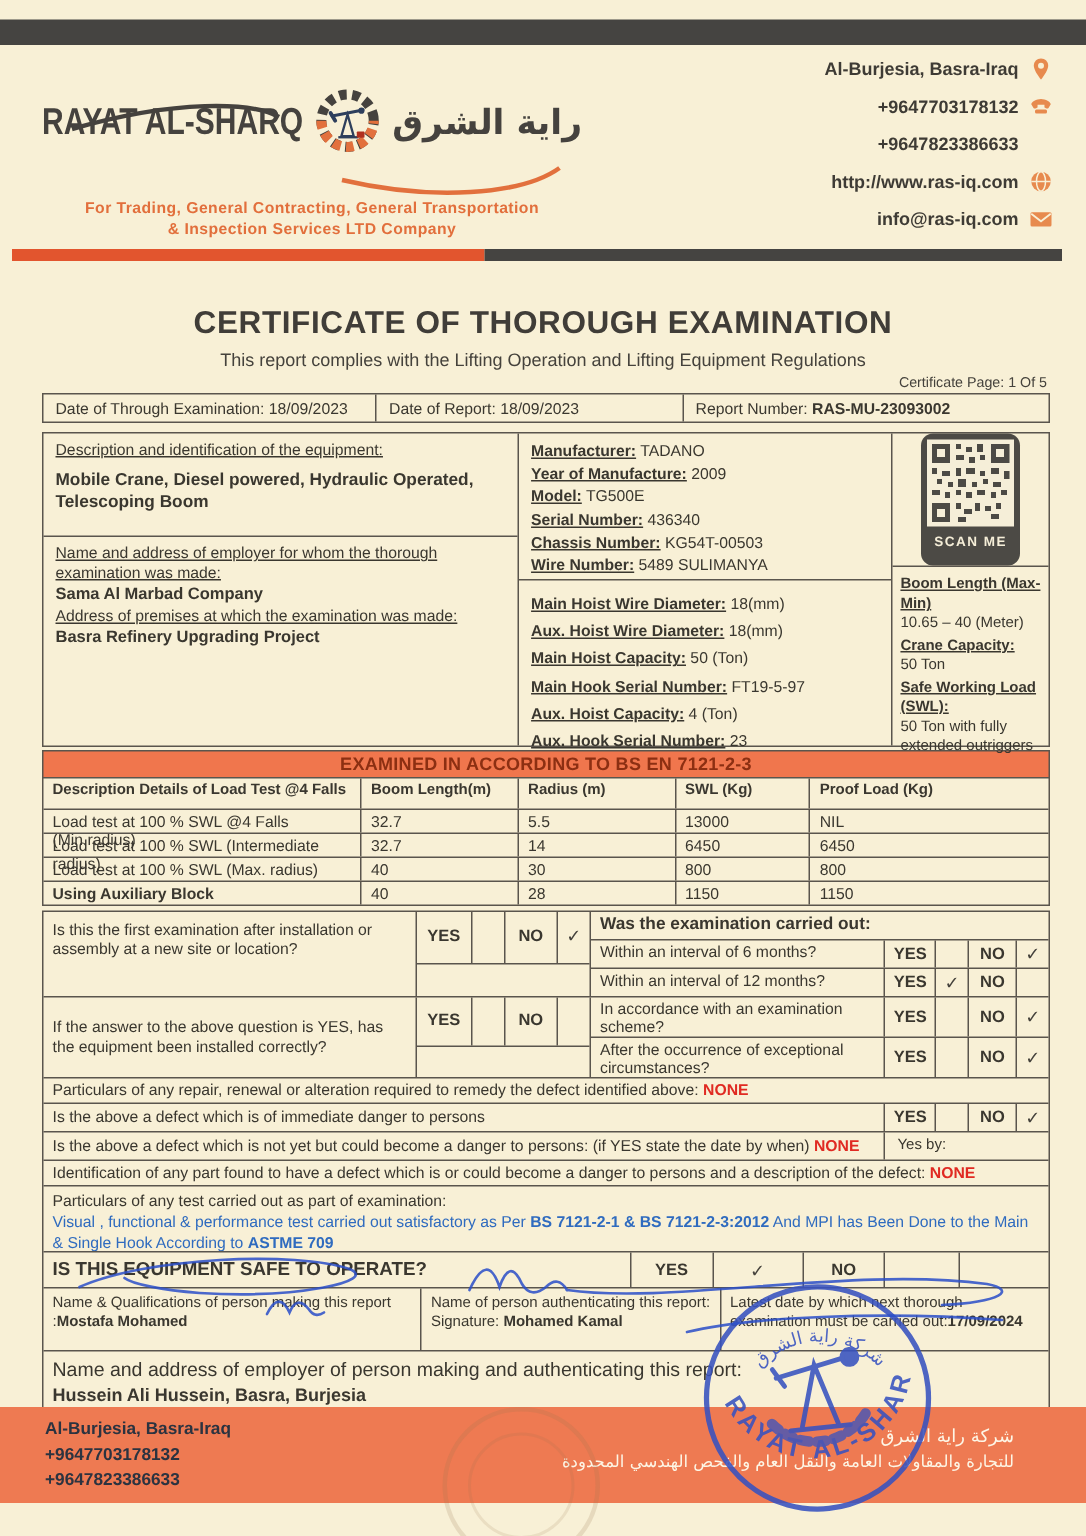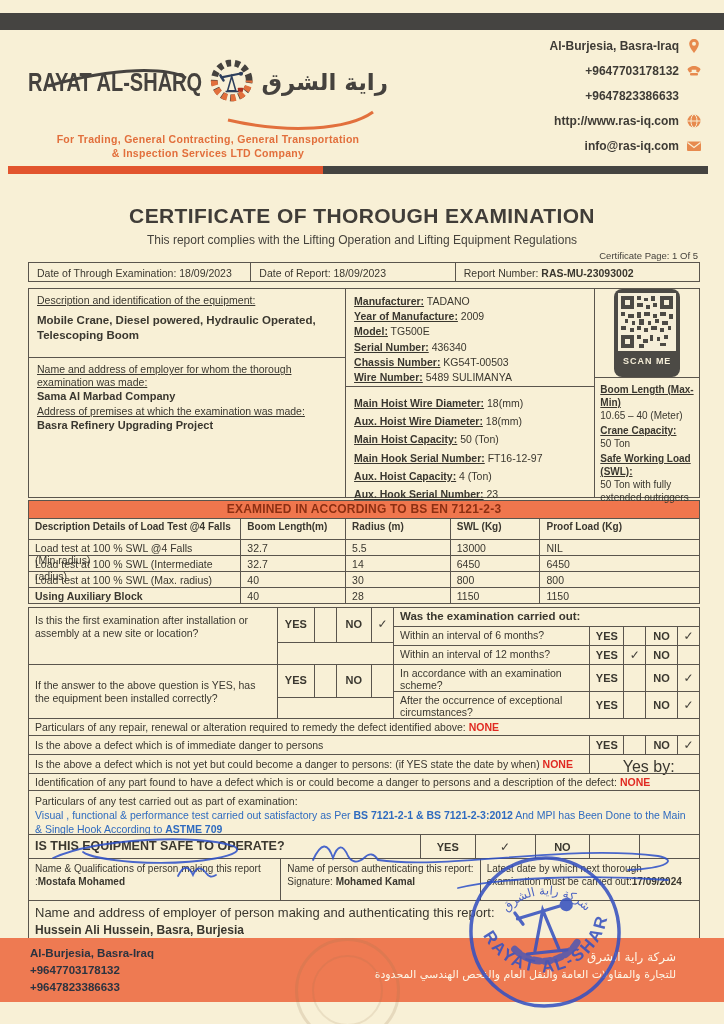--- a/index.html
+++ b/index.html
@@ -98,21 +98,21 @@
   .r-q { width:196px; font-size:10.5px; padding:2px 0 0 6px; line-height:12px; }
   .r-y { width:34px; } .r-c { width:22px; } .r-n { width:32px; } .r-c2 { width:22px; }
   .r-row > div { display:flex; align-items:center; justify-content:center; }
   .r-row > .r-q { display:block; }
 
   .full-row { font-size:10.5px; padding:2px 6px 0 6px; }
   .dr { display:flex; }
   .dr-text { width:562px; font-size:10.5px; padding:3px 6px 0 6px; }
   .dr-y { width:34px; } .dr-c { width:22px; } .dr-n { width:32px; } .dr-c2 { width:22px; }
   .dr > .cellc { display:flex; align-items:center; justify-content:center; }
-  .yesby { width:110px; font-size:16px; padding:3px 0 0 8px;text-align:center; }
+  .yesby { width:110px; font-size:10px; padding:3px 0 0 8px; }
 
   .tests-row { padding:3px 6px 2px 6px; font-size:10.5px; line-height:14px; }
 
   .safe-row { display:flex; height:24px; }
   .safe-q { width:392px; font-size:12.5px; font-weight:bold; padding:4px 0 0 6px; }
   .safe-y { width:55px; } .safe-c { width:60px; } .safe-n { width:55px; } .safe-e1 { width:50px; } .safe-e2 { width:60px; }
   .safe-row > .cellc { display:flex; align-items:center; justify-content:center; }
 
   .sig-row { display:flex; height:42px; }
   .sig-c { font-size:10px; line-height:13px; padding:3px 6px 0 6px; }
@@ -257,21 +257,21 @@
           <div class="spec-line"><span class="lbl-u">Year of Manufacture:</span><span> 2009</span></div>
           <div class="spec-line"><span class="lbl-u">Model:</span><span> TG500E</span></div>
           <div class="spec-line"><span class="lbl-u">Serial Number:</span><span> 436340</span></div>
           <div class="spec-line"><span class="lbl-u">Chassis Number:</span><span> KG54T-00503</span></div>
           <div class="spec-line"><span class="lbl-u">Wire Number:</span><span> 5489 SULIMANYA</span></div>
         </div>
         <div class="eq-mid-b bt">
           <div class="spec-line-b"><span class="lbl-u">Main Hoist Wire Diameter:</span><span> 18(mm)</span></div>
           <div class="spec-line-b"><span class="lbl-u">Aux. Hoist Wire Diameter:</span><span> 18(mm)</span></div>
           <div class="spec-line-b"><span class="lbl-u">Main Hoist Capacity:</span><span> 50 (Ton)</span></div>
-          <div class="spec-line-b"><span class="lbl-u">Main Hook Serial Number:</span><span> FT16-12-97</span></div>
+          <div class="spec-line-b"><span class="lbl-u">Main Hook Serial Number:</span><span> FT19-5-97</span></div>
           <div class="spec-line-b"><span class="lbl-u">Aux. Hoist Capacity:</span><span> 4 (Ton)</span></div>
           <div class="spec-line-b"><span class="lbl-u">Aux. Hook Serial Number:</span><span> 23</span></div>
         </div>
       </div>
 
       <div class="eq-right bl">
         <div class="eq-right-a">
           <div class="qr-frame">
             <div class="qr-inner">
               <svg width="52" height="52" viewBox="0 0 29 29" shape-rendering="crispEdges">

